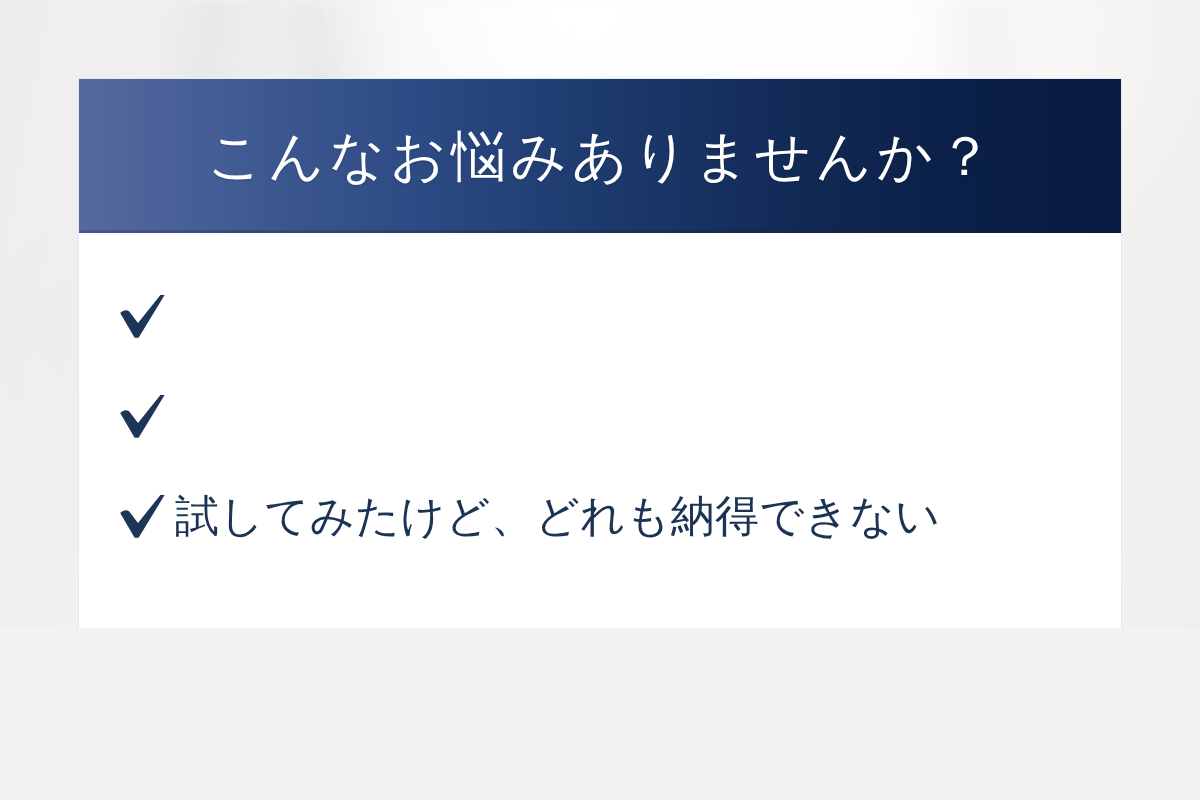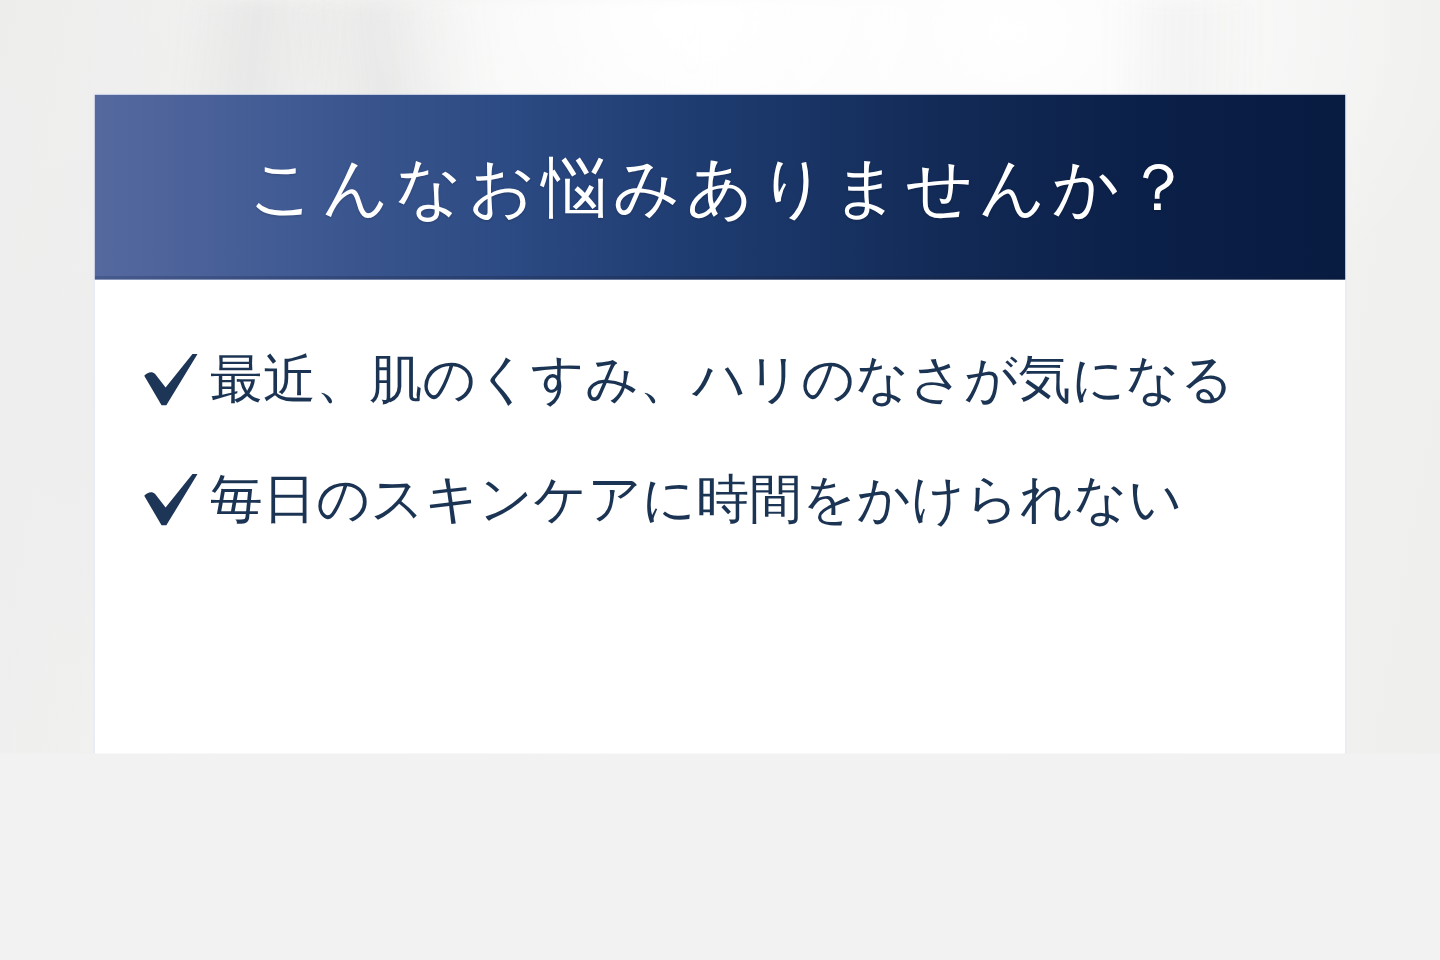--- a/index.html
+++ b/index.html
@@ -162,31 +162,37 @@
 
     <div class="card-body">
       <ul class="problem-list">
 
         <li class="problem-item">
           <span class="check-icon">
             <svg viewBox="0 0 52 52" aria-hidden="true">
               <path fill="currentColor" d="M3.2 22.1 C6.0 19.2 9.6 18.2 12.3 20.6 L21.0 31.9 L43.4 4.0 L47.6 4.0 L21.6 46.8 L17.6 46.8 Z"></path>
             </svg>
           </span>
-          <span class="problem-text">最近、肌のくすみ、ハリのなさが気になる</span>
         </li>
 
         <li class="problem-item">
           <span class="check-icon">
             <svg viewBox="0 0 52 52" aria-hidden="true">
               <path fill="currentColor" d="M3.2 22.1 C6.0 19.2 9.6 18.2 12.3 20.6 L21.0 31.9 L43.4 4.0 L47.6 4.0 L21.6 46.8 L17.6 46.8 Z"></path>
             </svg>
           </span>
-          <span class="problem-text">毎日のスキンケアに時間をかけられない</span>
         </li>
 
+        <li class="problem-item">
+          <span class="check-icon">
+            <svg viewBox="0 0 52 52" aria-hidden="true">
+              <path fill="currentColor" d="M3.2 22.1 C6.0 19.2 9.6 18.2 12.3 20.6 L21.0 31.9 L43.4 4.0 L47.6 4.0 L21.6 46.8 L17.6 46.8 Z"></path>
+            </svg>
+          </span>
+          <span class="problem-text">試してみたけど、どれも納得できない</span>
+        </li>
 
 
       </ul>
     </div>
 
   </div>
 </div>
 
 </body></html>

